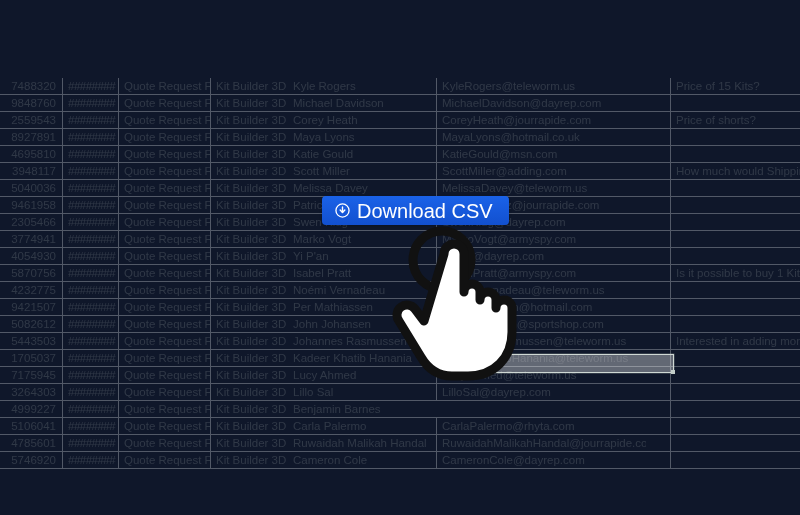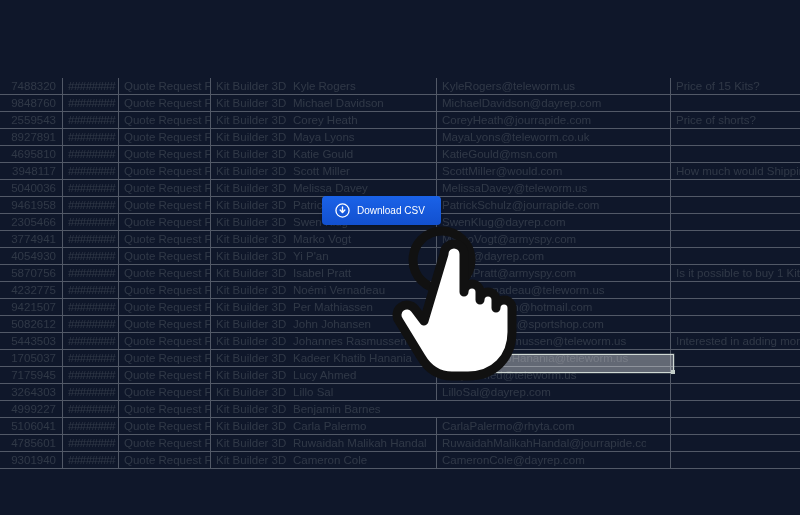--- a/index.html
+++ b/index.html
@@ -79,21 +79,21 @@
     gap: 7px;
     background: #1559d6;
     background: linear-gradient(#1a62e8, #1250cf);
     border-radius: 4px;
     box-shadow: 0 1px 3px rgba(0,0,0,0.22);
     cursor: pointer;
     user-select: none;
   }
   #download-btn .lbl {
     color: #ffffff;
-    font-size: 10px;
+    font-size: 20px;
     line-height: 1;
     white-space: nowrap;
   }
   #download-btn svg { display: block; }
 
   
   #hand-cursor {
     position: absolute;
     left: 392px;
     top: 222px;
@@ -134,39 +134,39 @@
         <div class="cell c-name">Corey Heath</div>
         <div class="cell c-email">CoreyHeath@jourrapide.com</div>
         <div class="cell c-msg">Price of shorts?</div>
       </div>
       <div class="row">
         <div class="cell c-id">8927891</div>
         <div class="cell c-date">########</div>
         <div class="cell c-form">Quote Request Form</div>
         <div class="cell c-prod">Kit Builder 3D</div>
         <div class="cell c-name">Maya Lyons</div>
-        <div class="cell c-email">MayaLyons@teleworm.co.uk</div>
+        <div class="cell c-email">MayaLyons@hotmail.co.uk</div>
         <div class="cell c-msg"></div>
       </div>
       <div class="row">
         <div class="cell c-id">4695810</div>
         <div class="cell c-date">########</div>
         <div class="cell c-form">Quote Request Form</div>
         <div class="cell c-prod">Kit Builder 3D</div>
         <div class="cell c-name">Katie Gould</div>
         <div class="cell c-email">KatieGould@msn.com</div>
         <div class="cell c-msg"></div>
       </div>
       <div class="row">
         <div class="cell c-id">3948117</div>
         <div class="cell c-date">########</div>
         <div class="cell c-form">Quote Request Form</div>
         <div class="cell c-prod">Kit Builder 3D</div>
         <div class="cell c-name">Scott Miller</div>
-        <div class="cell c-email">ScottMiller@would.com</div>
+        <div class="cell c-email">ScottMiller@adding.com</div>
         <div class="cell c-msg">How much would Shipping</div>
       </div>
       <div class="row">
         <div class="cell c-id">5040036</div>
         <div class="cell c-date">########</div>
         <div class="cell c-form">Quote Request Form</div>
         <div class="cell c-prod">Kit Builder 3D</div>
         <div class="cell c-name">Melissa Davey</div>
         <div class="cell c-email">MelissaDavey@teleworm.us</div>
         <div class="cell c-msg"></div>
@@ -299,21 +299,21 @@
       <div class="row">
         <div class="cell c-id">4785601</div>
         <div class="cell c-date">########</div>
         <div class="cell c-form">Quote Request Form</div>
         <div class="cell c-prod">Kit Builder 3D</div>
         <div class="cell c-name">Ruwaidah Malikah Handal</div>
         <div class="cell c-email">RuwaidahMalikahHandal@jourrapide.com</div>
         <div class="cell c-msg"></div>
       </div>
       <div class="row">
-        <div class="cell c-id">9301940</div>
+        <div class="cell c-id">5746920</div>
         <div class="cell c-date">########</div>
         <div class="cell c-form">Quote Request Form</div>
         <div class="cell c-prod">Kit Builder 3D</div>
         <div class="cell c-name">Cameron Cole</div>
         <div class="cell c-email">CameronCole@dayrep.com</div>
         <div class="cell c-msg"></div>
       </div>
     </div>
 
   <div id="selected-cell">

